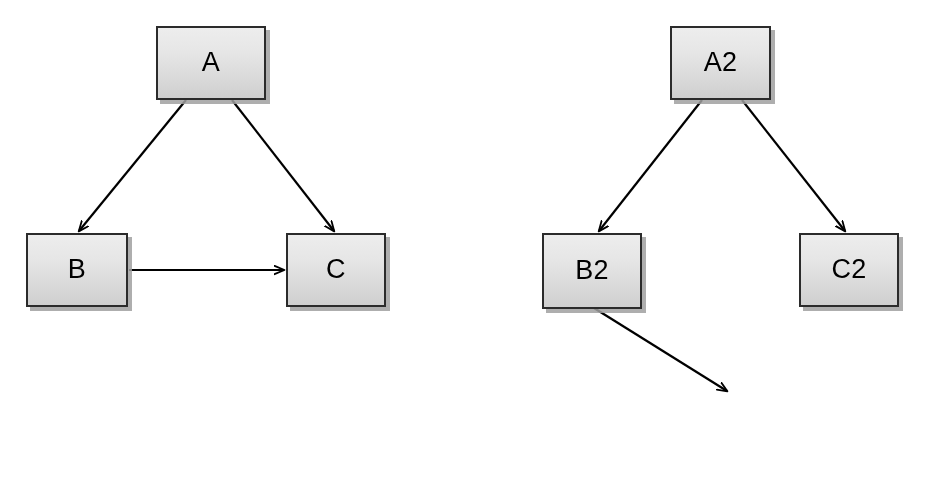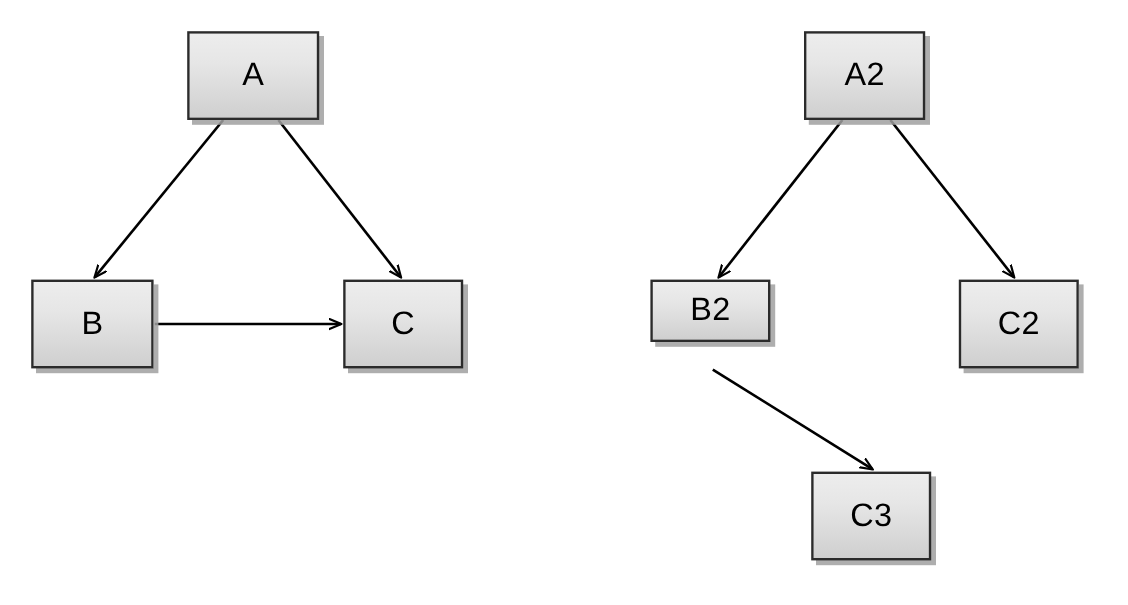--- a/index.html
+++ b/index.html
@@ -73,25 +73,22 @@
   </div>
 
   <div class="node" style="left:286px; top:233px; width:100px; height:74px;">
     <span class="node-label">C</span>
   </div>
 
   <div class="node" style="left:670px; top:26px; width:101px; height:74px;justify-content:center;">
     <span class="node-label">A2</span>
   </div>
 
-  <div class="node" style="left:542px; top:233px; width:100px; height:52px;">
+  <div class="node" style="left:542px; top:233px; width:100px; height:76px;">
     <span class="node-label">B2</span>
   </div>
 
   <div class="node" style="left:799px; top:233px; width:100px; height:74px;justify-content:center;">
     <span class="node-label">C2</span>
   </div>
 
-  <div class="node" style="left:676px; top:393px; width:100px; height:74px;">
-    <span class="node-label">C3</span>
-  </div>
 
 </div>
 
 </body></html>

